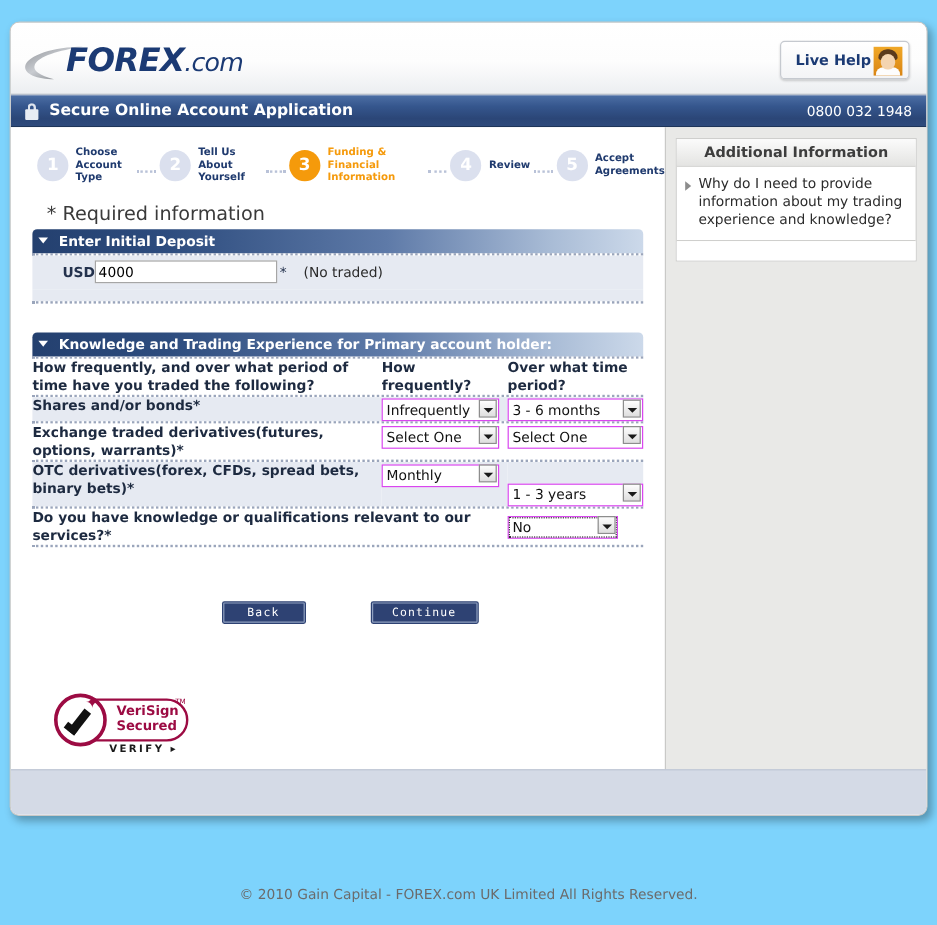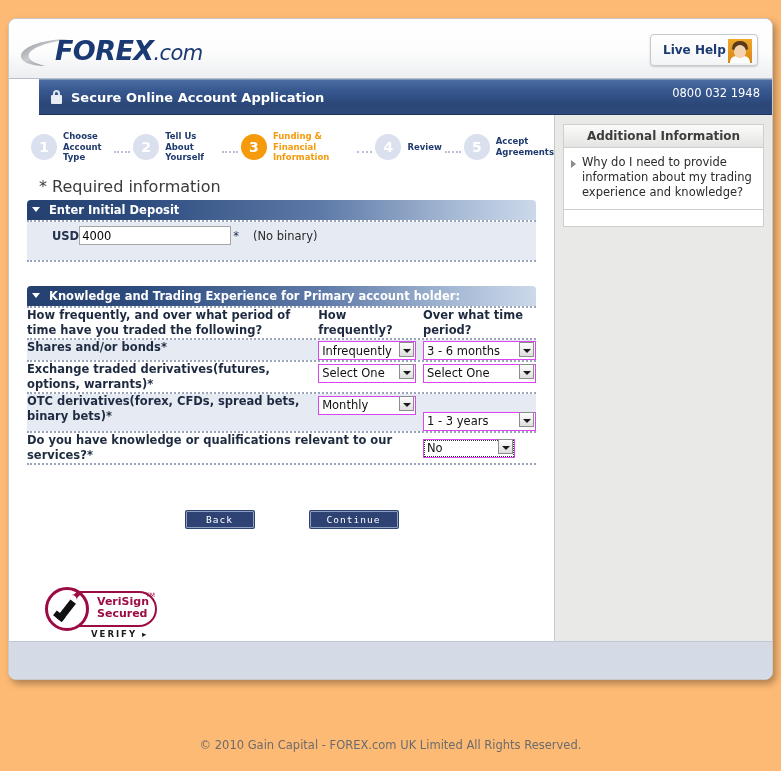--- a/index.html
+++ b/index.html
@@ -8,21 +8,21 @@
     width: 781px; height: 771px;
     background: #ffffff;
     font-family: "DejaVu Sans", sans-serif;
     overflow: hidden;
   }
 
   #page {
     position: relative;
     width: 781px;
     height: 771px;
-    background: #fdba74;
+    background: #7dd3fc;
   }
 
   
   .window {
     position: absolute;
     left: 8px; top: 18px;
     width: 765px;
     height: 662px;
     background: #ffffff;
     border-radius: 8px;
@@ -108,27 +108,26 @@
     position: absolute;
     left: 2px; top: 17px;
     width: 20px; height: 9px;
     border-radius: 6px 6px 0 0;
     background: #fdfdfd;
   }
 
   
   .securebar {
     position: relative;
-    height: 36px;
+    height: 27px;
     background: linear-gradient(to bottom, #4b6da3 0%, #35568d 35%, #2b4677 75%, #2e4a7c 100%);
     border-top: 1px solid #7d94bb;
     border-bottom: 1px solid #1e3559;
     display: flex;
     align-items: center;
-    margin-left: 30px;
   }
   .lock-icon {
     position: relative;
     margin-left: 11px;
     width: 13px; height: 14px;
   }
   .lock-body {
     position: absolute;
     left: 1px; top: 5px;
     width: 11px; height: 9px;
@@ -569,21 +568,21 @@
 
           <div class="sect-head">
             <div class="sect-arrow"></div>
             <span class="sect-title">Enter Initial Deposit</span>
           </div>
           <div class="dotrule"></div>
           <div class="deposit-row">
             <span class="usd-label">USD</span>
             <input class="usd-input" type="text" value="4000" style="">
             <span class="star">*</span>
-            <span class="no-comma">(No binary)</span>
+            <span class="no-comma">(No traded)</span>
           </div>
           <div class="sect-bottom-pad"></div>
           <div class="dotrule"></div>
 
           <div class="gap"></div>
 
           <div class="sect-head">
             <div class="sect-arrow"></div>
             <span class="sect-title">Knowledge and Trading Experience for Primary account holder:</span>
           </div>

